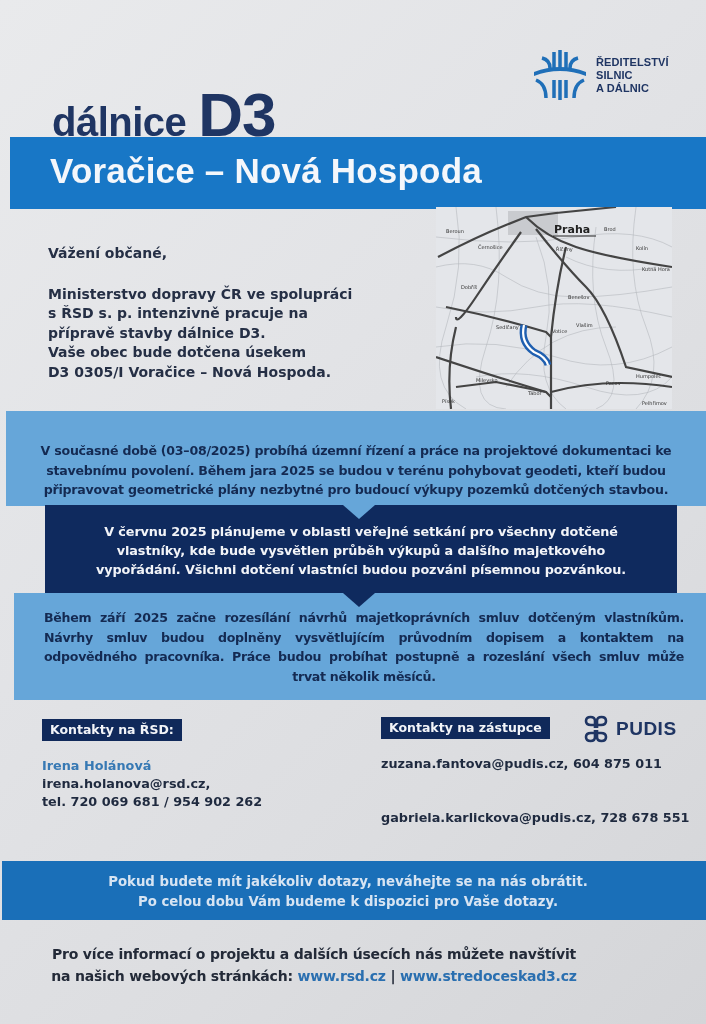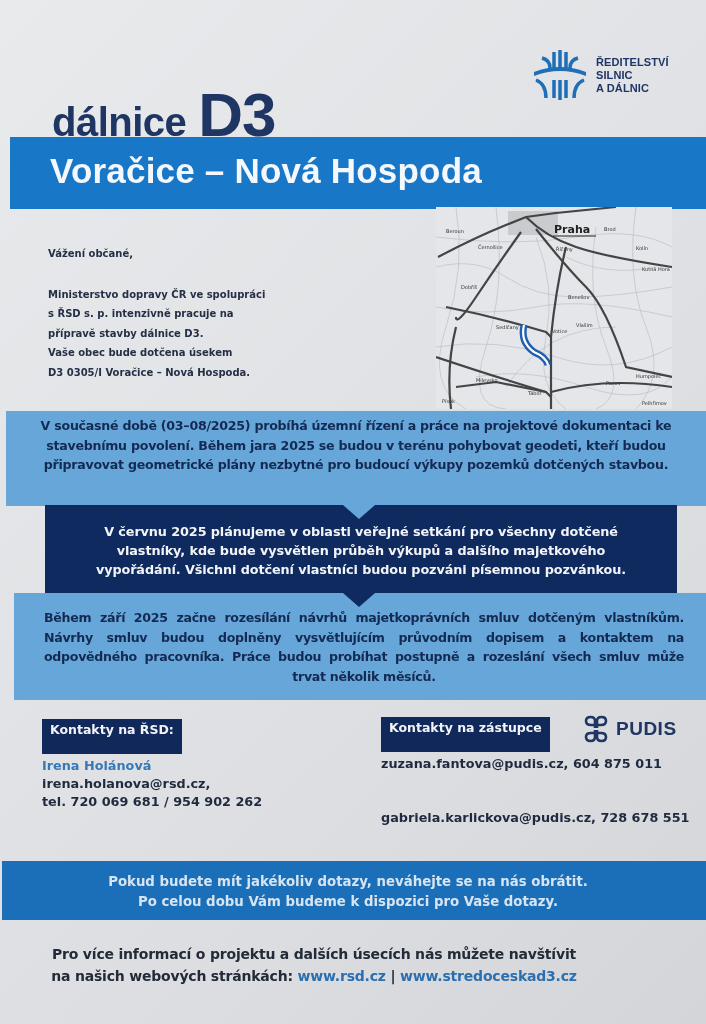--- a/index.html
+++ b/index.html
@@ -19,43 +19,43 @@
 
   
   .title-line { left: 52px; top: 80px; height: 70px; display: flex; align-items: flex-end; font-family: "Liberation Sans", sans-serif; font-weight: bold; color: #1f3563; }
   .title-small { font-size: 40px; line-height: 56px; letter-spacing: -0.5px; }
   .title-big { font-size: 62px; line-height: 70px; margin-left: 12px; letter-spacing: -1px; }
 
   .title-band { left: 10px; top: 137px; width: 696px; height: 72px; background: #1877c6; }
   .title-band-text { position: absolute; left: 40px; top: 14px; font-family: "Liberation Sans", sans-serif; font-weight: bold; font-size: 35px; color: #f4f7fb; letter-spacing: 0.2px; }
 
   
-  .intro { left: 48px; top: 244px; width: 380px; font-family: "DejaVu Sans", sans-serif; font-weight: bold; font-size: 10px; line-height: 19.5px; color: #252f45; }
+  .intro { left: 48px; top: 244px; width: 380px; font-family: "DejaVu Sans", sans-serif; font-weight: bold; font-size: 14px; line-height: 19.5px; color: #252f45; }
   .intro-greeting { margin-bottom: 21px; }
 
   
   .map { left: 436px; top: 207px; width: 236px; height: 202px; background: #e6e8ec; overflow: hidden; }
   .map svg { width: 100%; height: 100%; }
   .map-label { font-family: "DejaVu Sans", sans-serif; font-size: 5px; fill: #333; }
 
   
   .box-light { left: 6px; width: 700px; background: #66a6d9; }
   .box1 { top: 411px; height: 95px; }
   .box3 { top: 593px; height: 107px; margin-left: 8px; }
   .box-dark { left: 45px; top: 505px; width: 632px; height: 88px; background: #0f2a5e; }
   .box-text { position: absolute; left: 0; right: 0; text-align: center; font-family: "DejaVu Sans", sans-serif; font-weight: bold; }
-  .box1 .box-text { top: 5px; font-size: 12.6px; line-height: 19.5px; color: #142a52; padding: 0 30px; letter-spacing: -0.25px; }
+  .box1 .box-text { top: 30px; font-size: 12.6px; line-height: 19.5px; color: #142a52; padding: 0 30px; letter-spacing: -0.25px; }
   .box-dark .box-text { top: 17px; font-size: 12.8px; line-height: 19px; color: #f2f4f8; padding: 0 50px; letter-spacing: -0.1px; }
   .box3 .box-text { top: 15px; font-size: 12.6px; line-height: 19.5px; color: #142a52; padding: 0 30px; text-align: justify; text-align-last: center; letter-spacing: -0.3px; }
 
   .arrow-down-light { position: absolute; width: 0; height: 0; border-left: 16px solid transparent; border-right: 16px solid transparent; border-top: 14px solid #66a6d9; }
   .arrow-down-dark { position: absolute; width: 0; height: 0; border-left: 16px solid transparent; border-right: 16px solid transparent; border-top: 14px solid #0f2a5e; }
 
   
-  .contact-tag { height: 35px; background: #10295a; color: #f2f4f8; font-family: "DejaVu Sans", sans-serif; font-weight: bold; font-size: 12.5px; line-height: 22px; padding: 0 8px; white-space: nowrap; }
+  .contact-tag { height: 22px; background: #10295a; color: #f2f4f8; font-family: "DejaVu Sans", sans-serif; font-weight: bold; font-size: 12.5px; line-height: 22px; padding: 0 8px; white-space: nowrap; }
   .tag-rsd { left: 42px; top: 719px; }
   .tag-zast { left: 381px; top: 717px; }
 
   .contact-name { font-family: "DejaVu Sans", sans-serif; font-weight: bold; font-size: 12.8px; color: #3779b4; line-height: 18px; }
   .contact-line { font-family: "DejaVu Sans", sans-serif; font-weight: bold; font-size: 12.8px; color: #1f2a3f; line-height: 18px; white-space: nowrap; }
 
   .c-rsd { left: 42px; top: 757px; }
   .c-fan { left: 381px; top: 755px; }
   .c-kar { left: 381px; top: 809px; }
 

